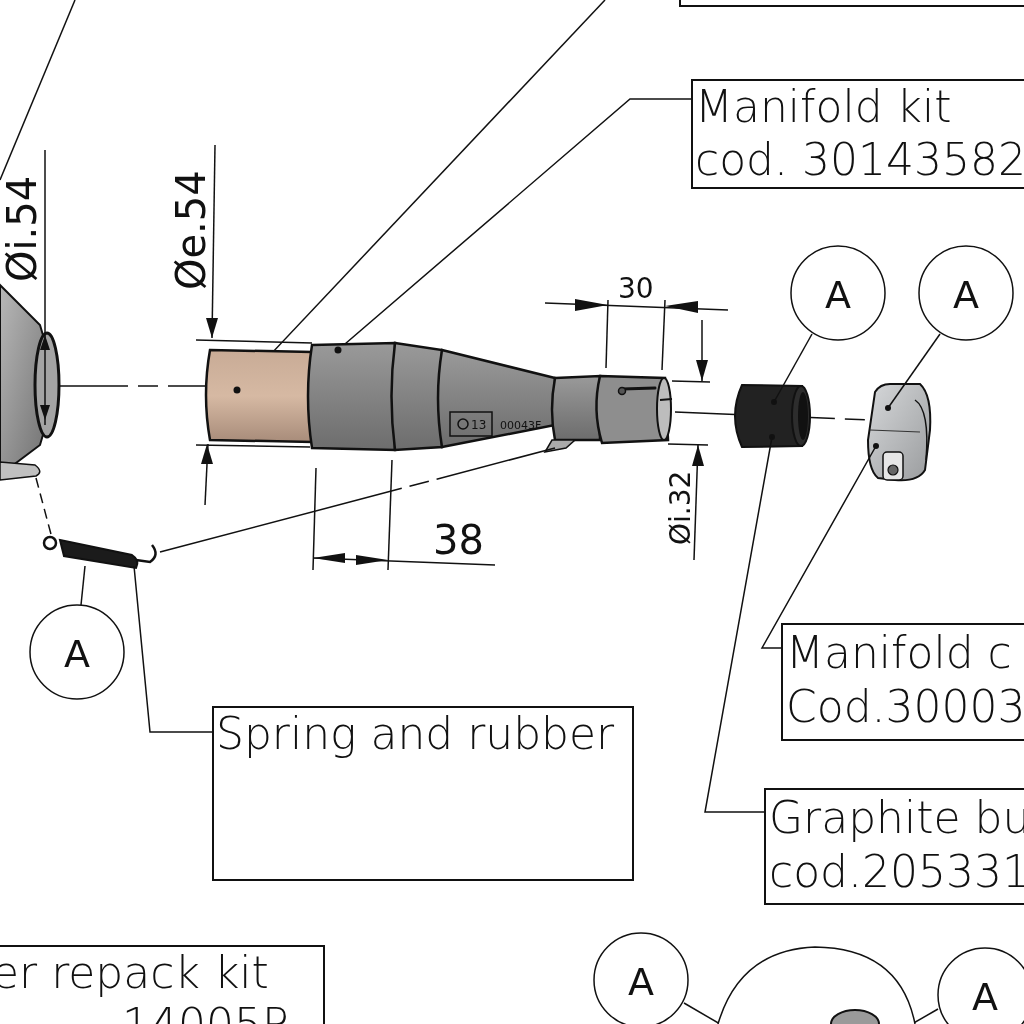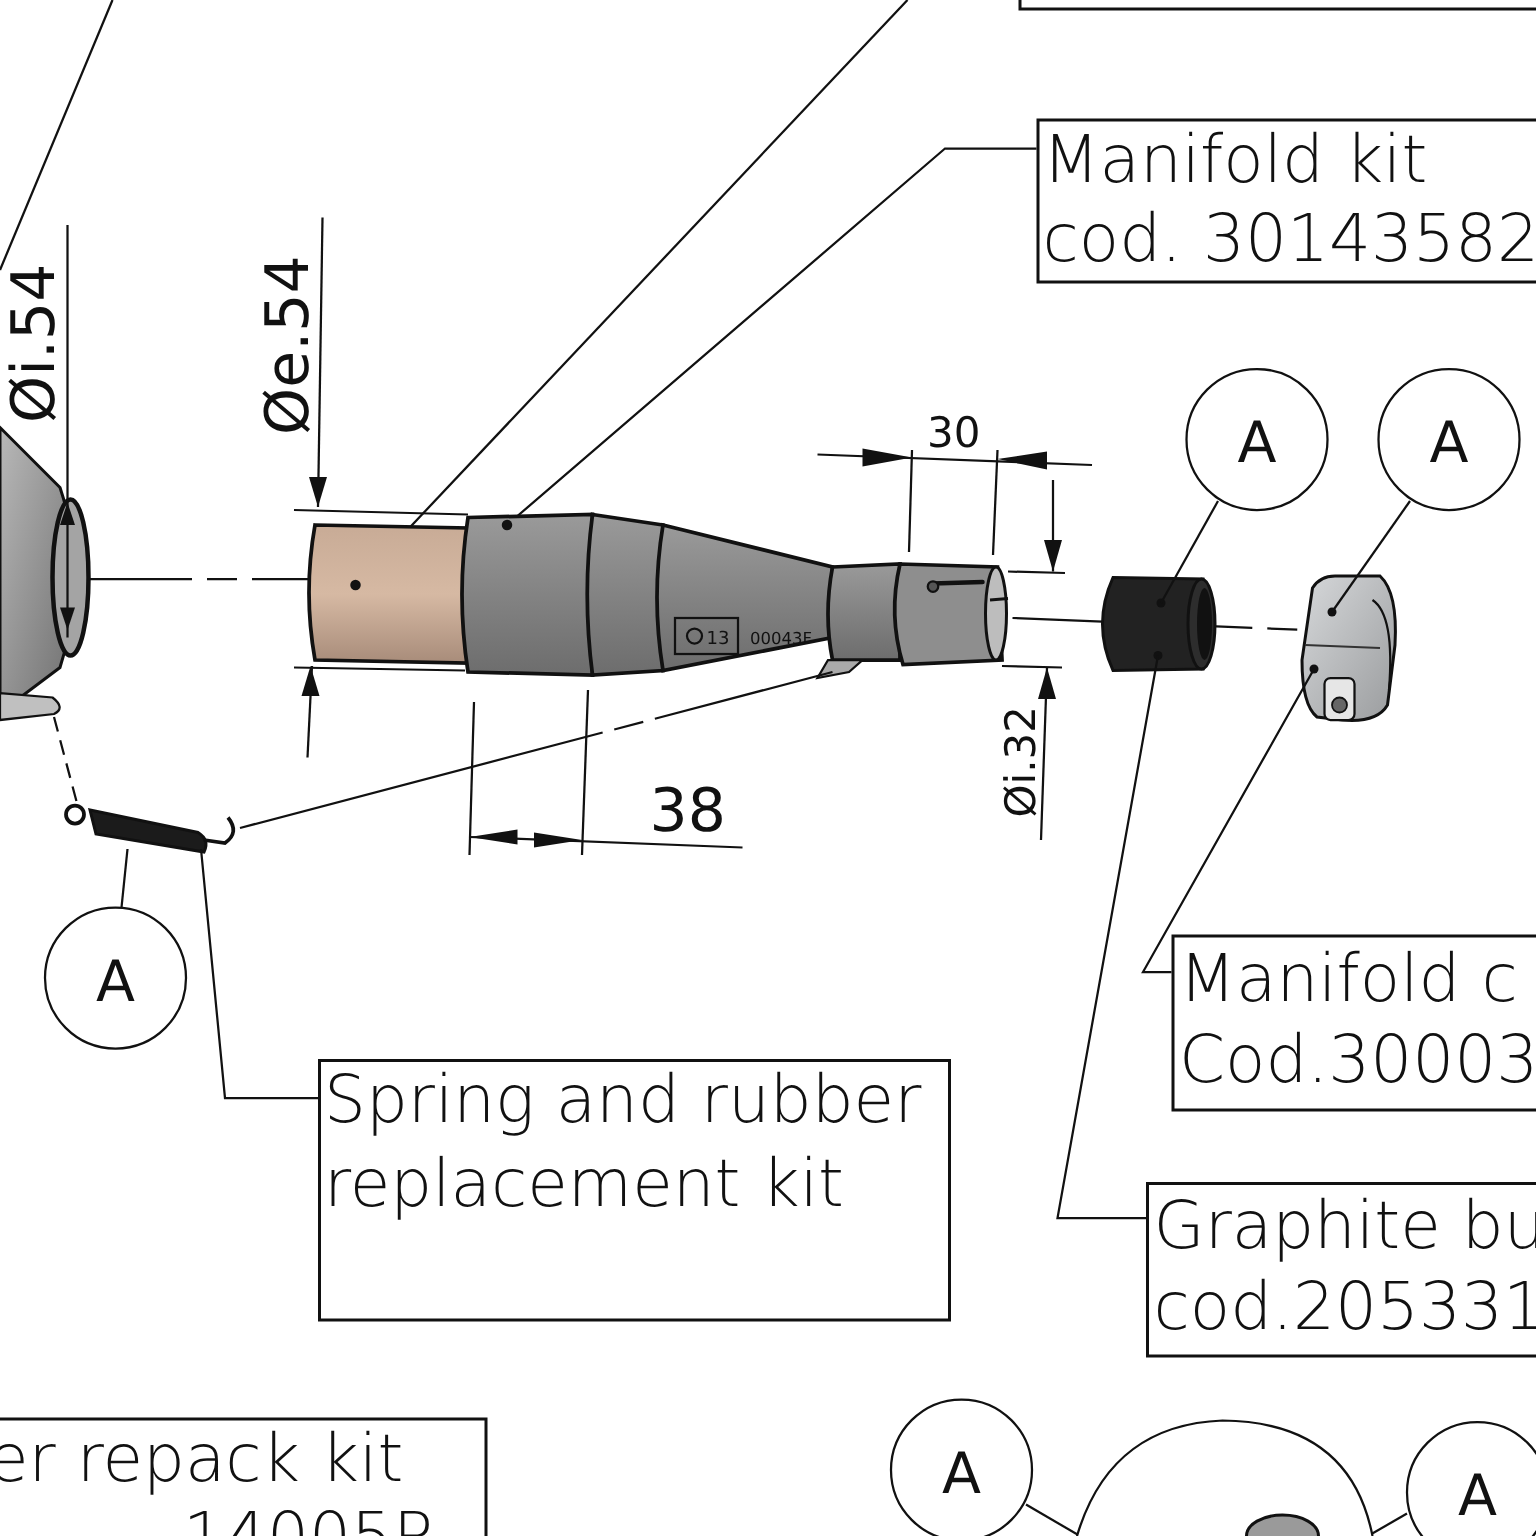--- a/index.html
+++ b/index.html
@@ -181,19 +181,18 @@
   <div style="margin-top:10px;">Cod.30003</div>
 </div>
 
 <div class="lbl-box" style="left:764px;top:788px;width:270px;height:117px;font-size:44px;padding:6px 0 0 3px;">
   <div>Graphite bu</div>
   <div style="margin-top:10px;">cod.205331</div>
 </div>
 
 <div class="lbl-box" style="left:212px;top:706px;width:422px;height:175px;font-size:44px;padding:4px 0 0 2px;">
   <div>Spring and rubber</div>
-  <div style="margin-top:12px;">replacement kit</div>
 </div>
 
 <div class="lbl-box" style="left:-10px;top:945px;width:335px;height:100px;font-size:44px;padding:4px 0 0 0;">
   <div>er repack kit</div>
   <div style="margin-top:8px;padding-left:130px;">14005R</div>
 </div>
 
 </body></html>

